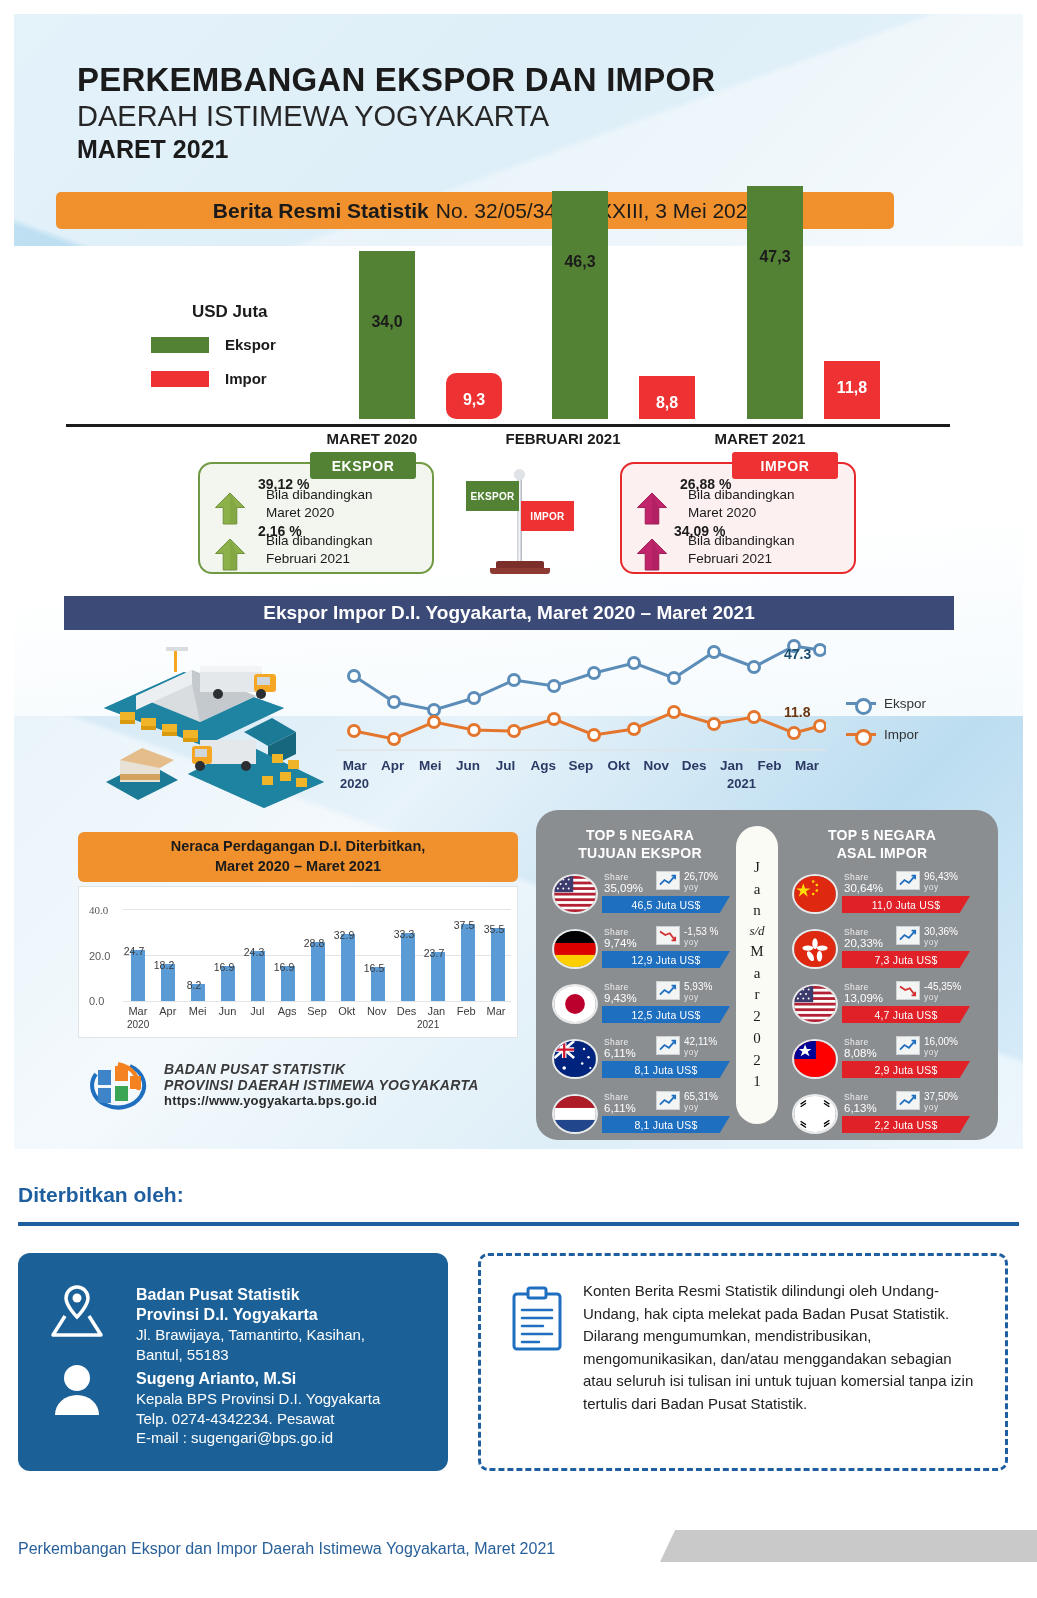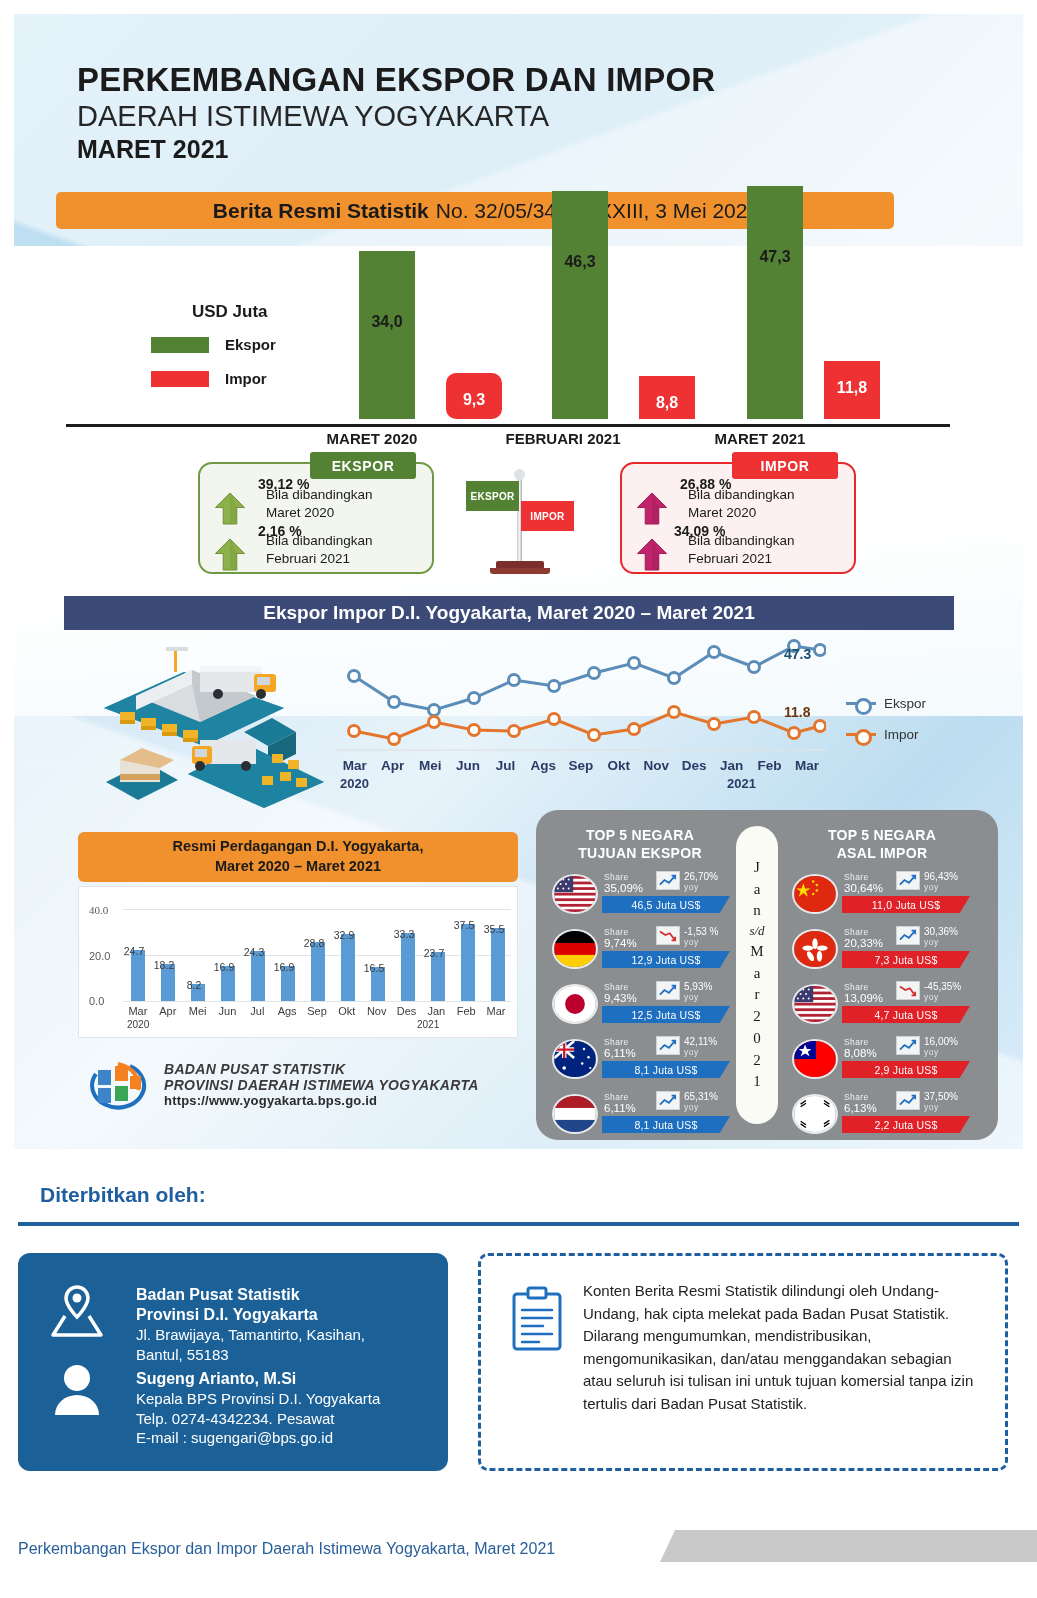--- a/index.html
+++ b/index.html
@@ -191,21 +191,21 @@
   .t5-ribbon.red  { background:#e02128; }
   .t5-vert {
     position:absolute; left:200px; top:16px; width:42px; height:298px;
     background:#fbfbf6; border-radius:21px;
     display:flex; flex-direction:column; align-items:center; justify-content:center;
   }
   .t5-vert span { font-family:"Liberation Serif", serif; font-size:15px; color:#1b1b1b; line-height:1.45; }
   .t5-vert span.sd { font-style:italic; font-size:13px; }
 
   
-  .diterbit { position:absolute; left:18px; top:1183px; font-size:21px; font-weight:bold; color:#1f5fa0;margin-left:22px; }
+  .diterbit { position:absolute; left:18px; top:1183px; font-size:21px; font-weight:bold; color:#1f5fa0; }
   .hr-blue { position:absolute; left:18px; top:1222px; width:1001px; height:4px; background:#1f5fa0; }
 
   .contact-card {
     position:absolute; left:18px; top:1253px; width:430px; height:218px;
     background:#1b6097; border-radius:12px;
   }
   .cc-icon { position:absolute; left:30px; }
   .cc-txt { position:absolute; left:118px; color:#fff; }
   .cc-b { font-size:16px; font-weight:bold; line-height:1.25; }
   .cc-n { font-size:15px; font-weight:normal; line-height:1.3; }
@@ -459,21 +459,21 @@
       <span>Des</span>
       <span>Jan</span>
       <span>Feb</span>
       <span>Mar</span>
     </div>
     <div class="lc-yr y1">2020</div>
     <div class="lc-yr y2">2021</div>
   </div>
 
   <div class="neraca-bar">
-    <span>Resmi Perdagangan D.I. Yogyakarta,</span>
+    <span>Neraca Perdagangan D.I. Diterbitkan,</span>
     <span>Maret 2020 – Maret 2021</span>
   </div>
 
   <div class="neraca-box">
     <div class="nb-yl" style="top:17px;font-family:Liberation Serif, serif;">40.0</div>
     <div class="nb-yl" style="top:63px;">20.0</div>
     <div class="nb-yl" style="top:108px;">0.0</div>
     <div class="nb-grid" style="top:22px;"></div>
     <div class="nb-grid" style="top:68px;"></div>
     <div class="nb-grid" style="top:114px;"></div>

